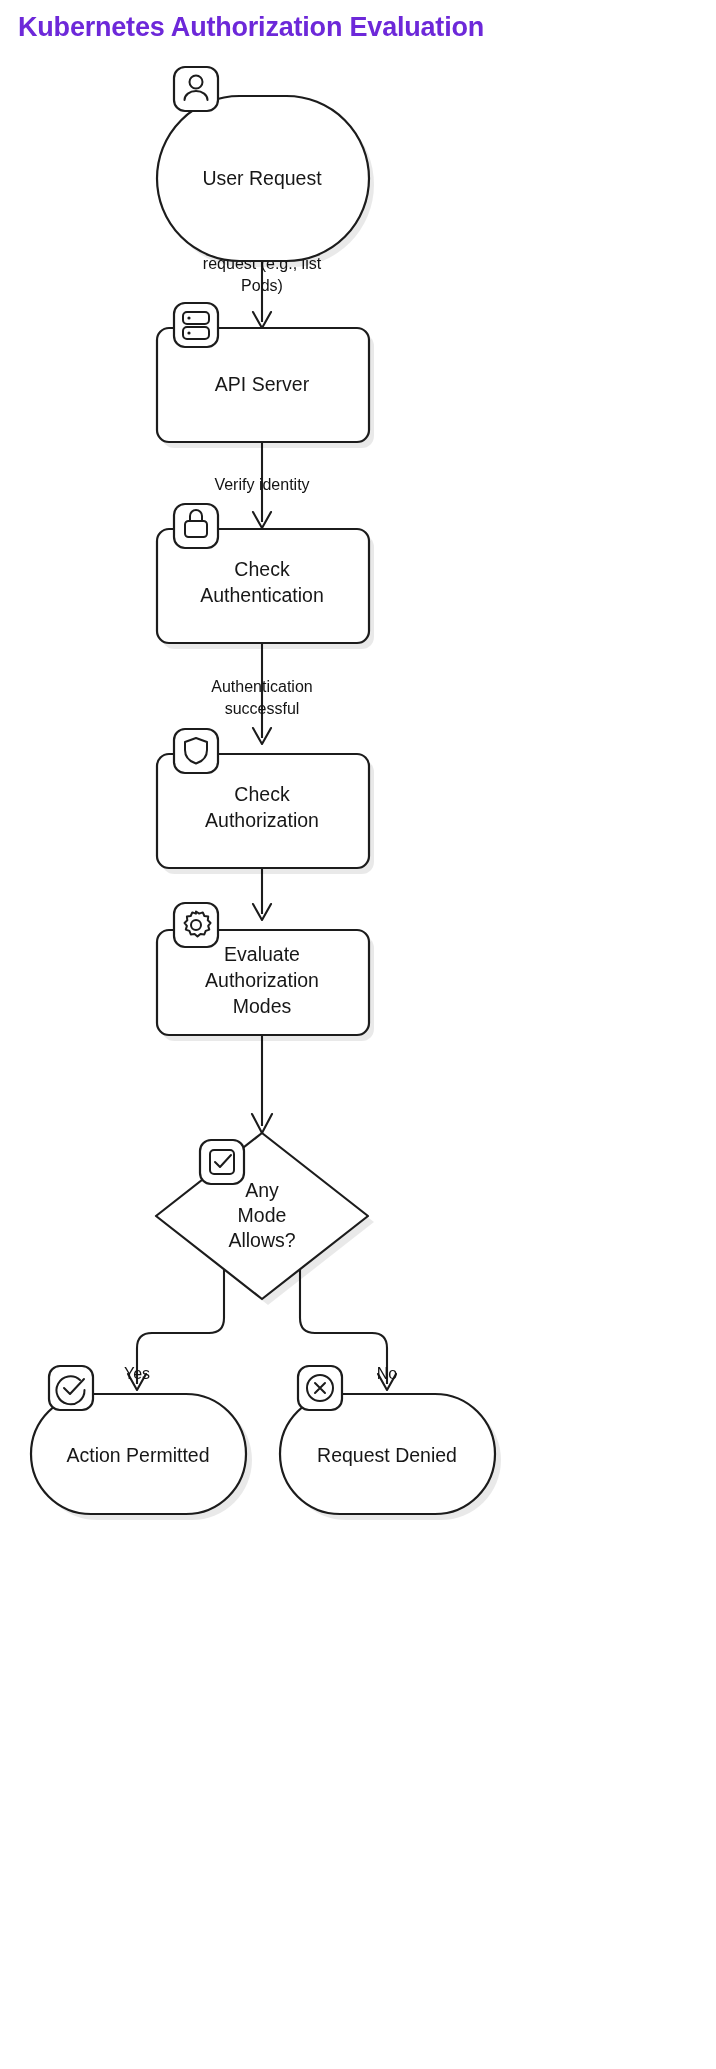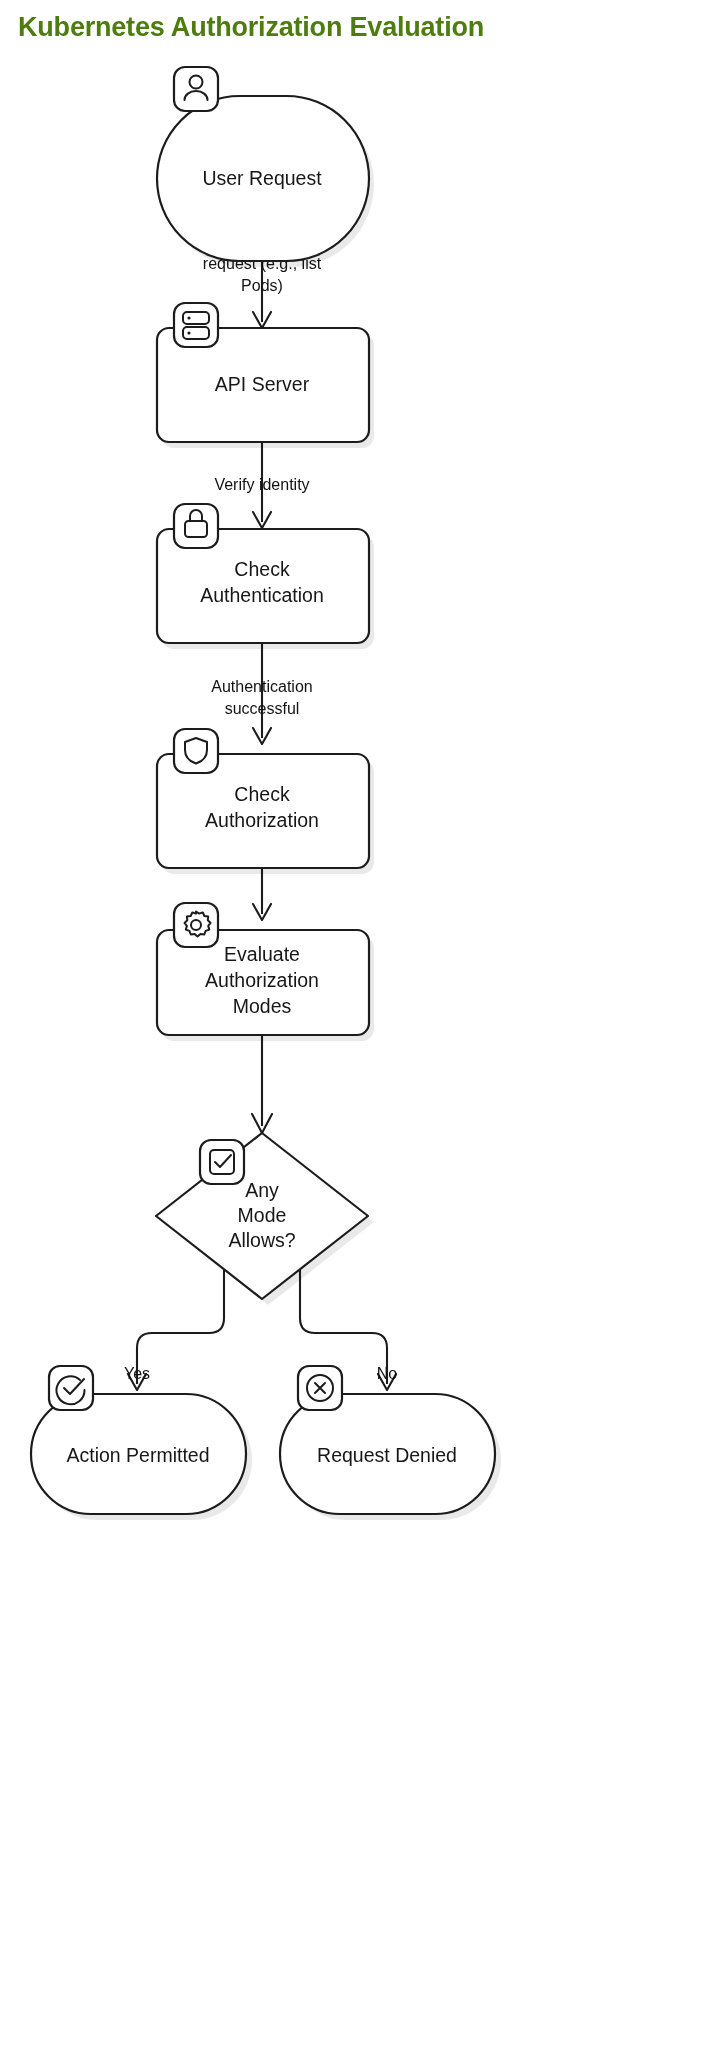--- a/index.html
+++ b/index.html
@@ -1,19 +1,19 @@
 <!DOCTYPE html>
 <html><head>
 <meta charset="utf-8">
 <style>
   html,body{margin:0;padding:0;background:#ffffff;}
   body{width:716px;height:2069px;position:relative;overflow:hidden;
        font-family:"Liberation Sans","DejaVu Sans",sans-serif;}
   #title{position:absolute;left:18px;top:12px;font-size:27px;font-weight:bold;
-         color:#4d7c0f;letter-spacing:-0.2px;white-space:nowrap;}
+         color:#6d28d9;letter-spacing:-0.2px;white-space:nowrap;}
   #flow{position:absolute;left:0;top:0;width:716px;height:2069px;}
   .nshape{fill:#ffffff;stroke:#1c1c1c;stroke-width:2.2;}
   .badge{fill:#ffffff;stroke:#1c1c1c;stroke-width:2.2;}
   .ico{fill:none;stroke:#1c1c1c;stroke-width:2;stroke-linecap:round;stroke-linejoin:round;}
   .icofill{fill:#1c1c1c;stroke:none;}
   .edge{fill:none;stroke:#1c1c1c;stroke-width:2.1;}
   .arrowhead{fill:none;stroke:#1c1c1c;stroke-width:2.1;stroke-linecap:round;stroke-linejoin:round;}
   .nlabel{font-family:"Liberation Sans","DejaVu Sans",sans-serif;font-size:19.5px;
           fill:#171717;text-anchor:middle;dominant-baseline:middle;}
   .elabel{font-family:"Liberation Sans","DejaVu Sans",sans-serif;font-size:16px;

